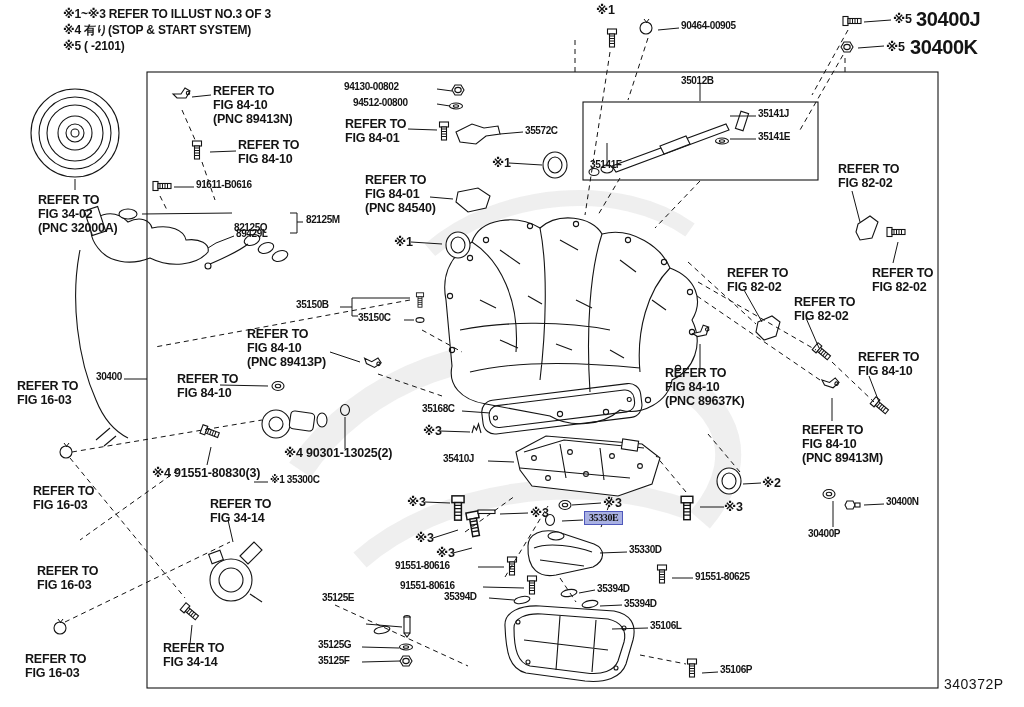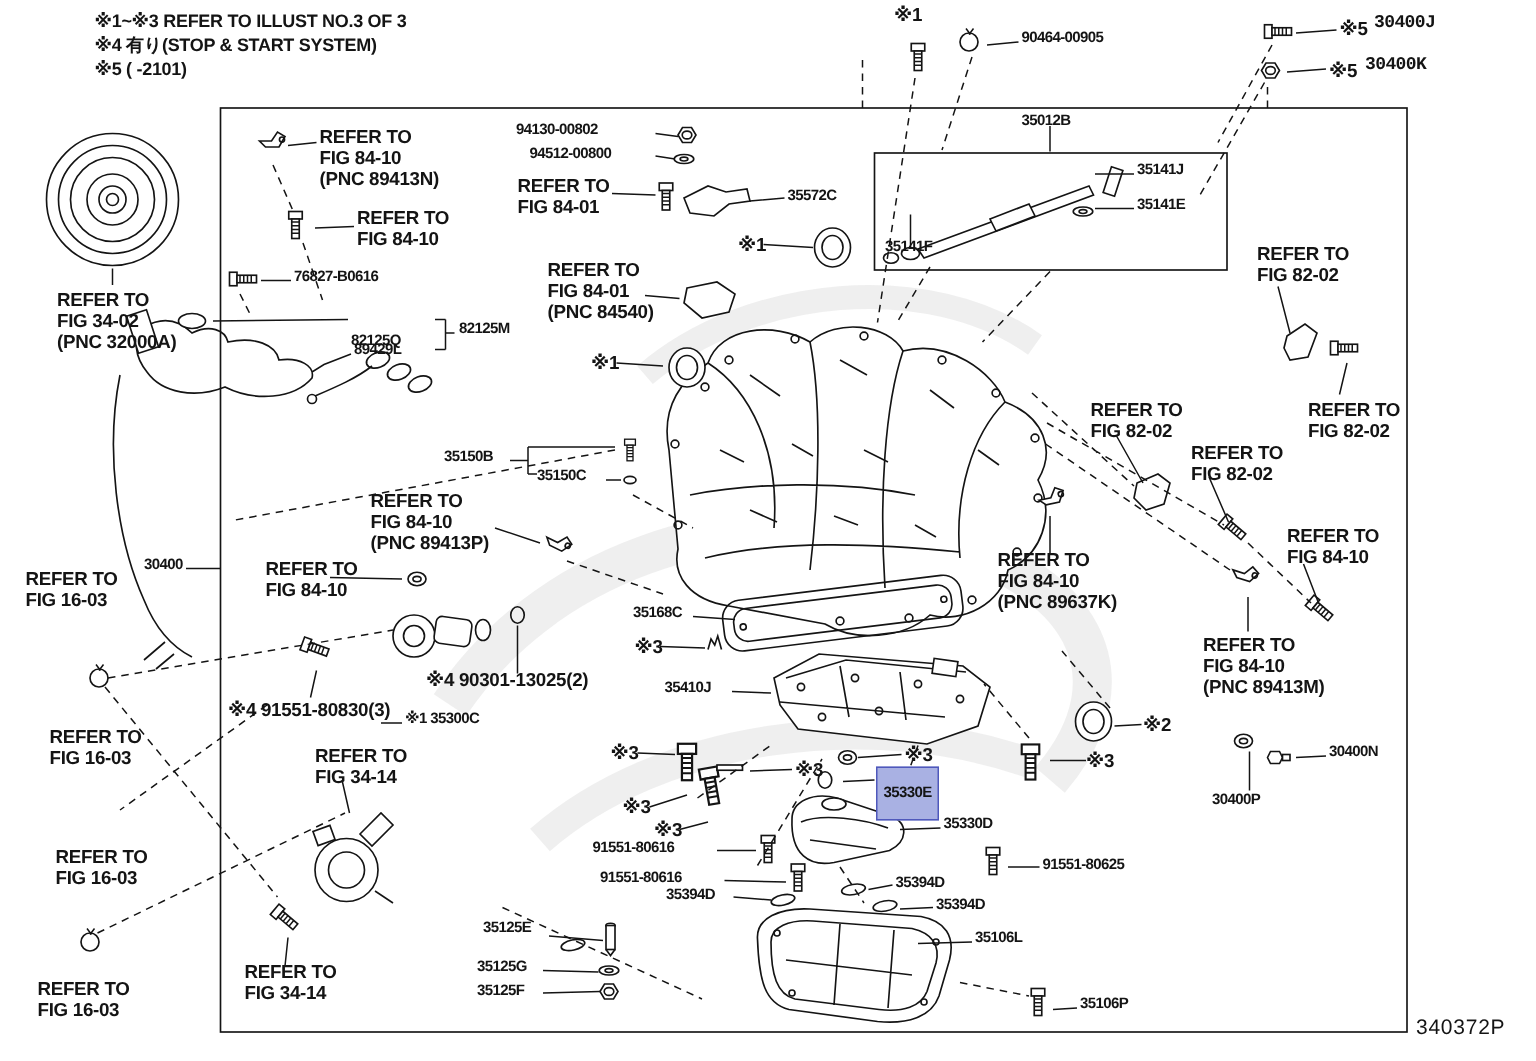--- a/index.html
+++ b/index.html
@@ -7,24 +7,24 @@
          font-family:"Liberation Sans","DejaVu Sans",sans-serif;color:#141414;}
   #art{position:absolute;left:0;top:0;}
   .s{stroke:#141414;fill:#fff;stroke-width:1.1;}
   .sn{stroke:#141414;fill:none;stroke-width:1.1;}
   .ld{stroke:#141414;stroke-width:1;fill:none;}
   .dd{stroke:#141414;stroke-width:1;stroke-dasharray:5 4;fill:none;}
   .wm{stroke:#ebebeb;fill:none;opacity:.8;}
   .lbl{position:absolute;font-weight:bold;font-size:12.5px;line-height:1.12;
        white-space:pre-line;letter-spacing:-0.2px;}
   .pn{font-size:10px;line-height:1;letter-spacing:-0.4px;}
-  .lg{font-size:12px;font-family:Liberation Mono, monospace;}
+  .lg{font-size:20px;}
   .sm{font-size:12.5px;line-height:1;}
   .note{font-size:12px;font-weight:bold;line-height:1;}
-  .hl{padding:12px 4px;border:1.5px solid #4f58bb;background:#a9b1e3;}
+  .hl{padding:1px 4px;border:1.5px solid #4f58bb;background:#a9b1e3;font-family:Liberation Serif, serif;}
   .footer{font-size:14px;font-weight:normal;letter-spacing:0.5px;}
 </style>
 </head>
 <body>
 
 <div id="stage">
 
   <svg id="art" width="1024" height="707" viewBox="0 0 1024 707">
 
     <g>
@@ -331,21 +331,21 @@
   <div class="lbl sm" style="left:893px;top:13px">※5</div>
   <div class="lbl pn lg" style="left:916px;top:9px">30400J</div>
   <div class="lbl sm" style="left:886px;top:41px">※5</div>
   <div class="lbl pn lg" style="left:910px;top:37px">30400K</div>
 
   <div class="lbl" style="left:213px;top:84px">REFER TO
 FIG 84-10</div>
   <div class="lbl" style="left:213px;top:112px">(PNC 89413N)</div>
   <div class="lbl" style="left:238px;top:138px">REFER TO
 FIG 84-10</div>
-  <div class="lbl pn" style="left:196px;top:180px">76827-B0616</div>
+  <div class="lbl pn" style="left:196px;top:180px">91611-B0616</div>
   <div class="lbl pn" style="left:234px;top:223px">82125Q</div>
   <div class="lbl pn" style="left:306px;top:215px">82125M</div>
   <div class="lbl pn" style="left:236px;top:229px">89429L</div>
   <div class="lbl" style="left:38px;top:193px">REFER TO
 FIG 34-02
 (PNC 32000A)</div>
 
   <div class="lbl pn" style="left:344px;top:82px">94130-00802</div>
   <div class="lbl pn" style="left:353px;top:98px">94512-00800</div>
   <div class="lbl" style="left:345px;top:117px">REFER TO
@@ -418,21 +418,21 @@
   <div class="lbl sm" style="left:762px;top:477px">※2</div>
 
   <div class="lbl pn" style="left:395px;top:561px">91551-80616</div>
   <div class="lbl pn" style="left:400px;top:581px">91551-80616</div>
   <div class="lbl pn" style="left:629px;top:545px">35330D</div>
   <div class="lbl pn" style="left:444px;top:592px">35394D</div>
   <div class="lbl pn" style="left:597px;top:584px">35394D</div>
   <div class="lbl pn" style="left:624px;top:599px">35394D</div>
   <div class="lbl pn" style="left:695px;top:572px">91551-80625</div>
 
-  <div class="lbl pn" style="left:322px;top:614px">35125E</div>
+  <div class="lbl pn" style="left:322px;top:593px">35125E</div>
   <div class="lbl pn" style="left:318px;top:640px">35125G</div>
   <div class="lbl pn" style="left:318px;top:656px">35125F</div>
   <div class="lbl pn" style="left:650px;top:621px">35106L</div>
   <div class="lbl pn" style="left:720px;top:665px">35106P</div>
 
   <div class="lbl pn" style="left:886px;top:497px">30400N</div>
   <div class="lbl pn" style="left:808px;top:529px">30400P</div>
 
   <div class="lbl footer" style="left:944px;top:677px">340372P</div>
 </div>

